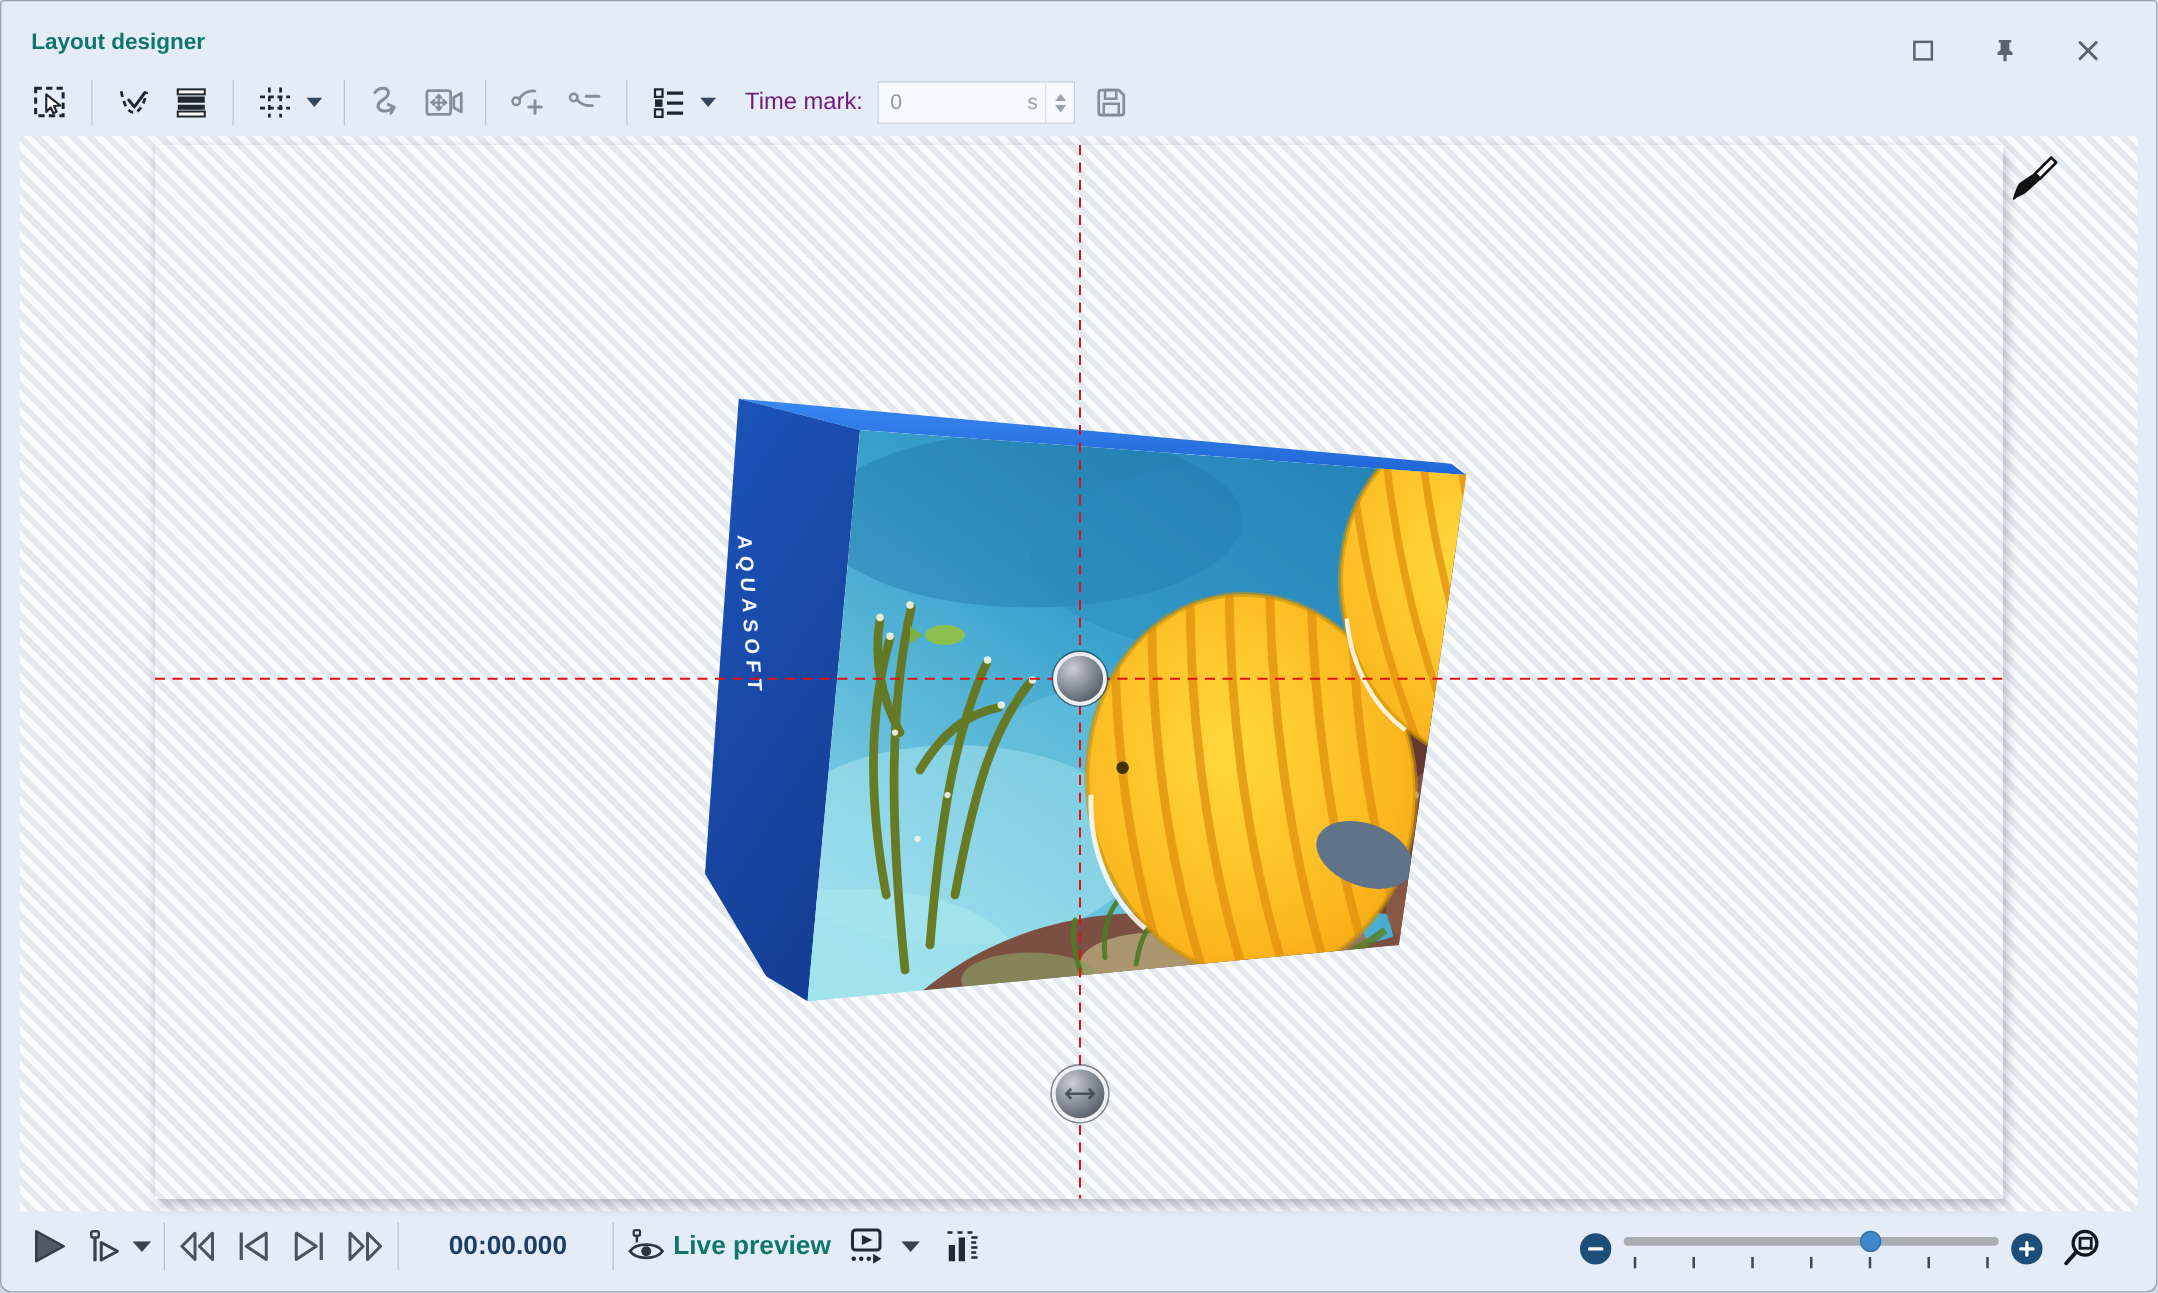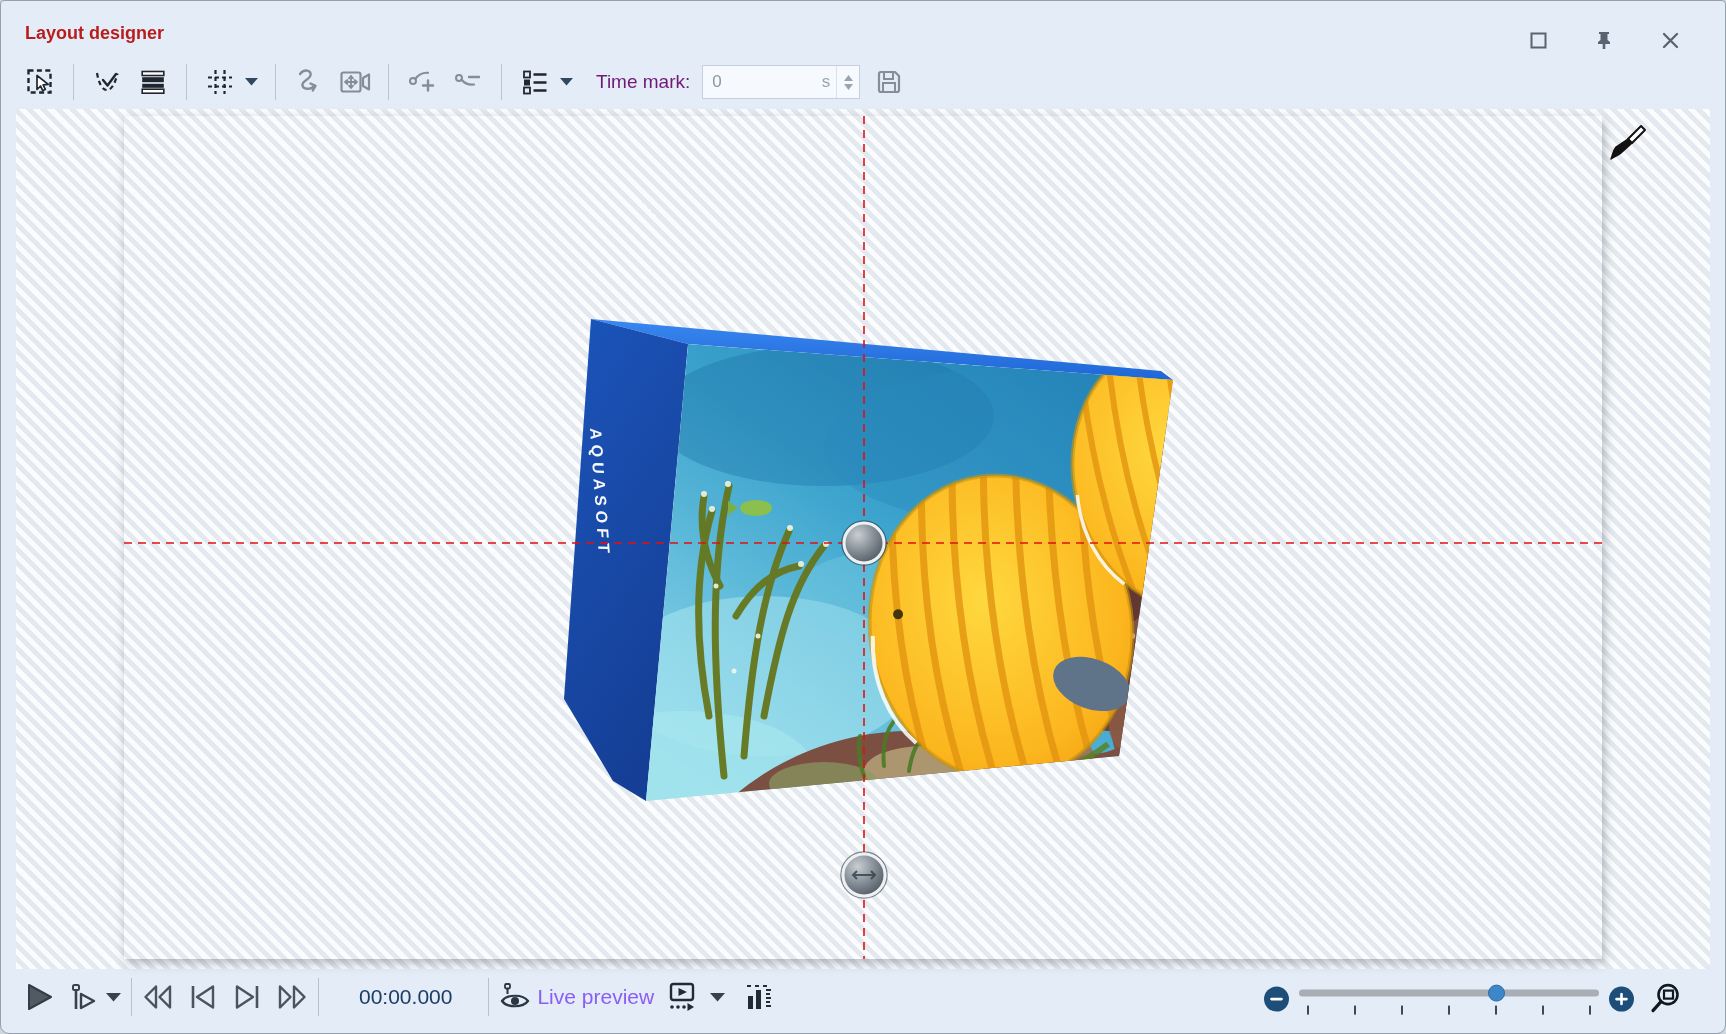--- a/index.html
+++ b/index.html
@@ -1,20 +1,20 @@
 <!DOCTYPE html>
 <html><head>
 <meta charset="utf-8">
 <style>
   html,body{margin:0;padding:0;background:#cfd6de;font-family:"Liberation Sans",sans-serif;}
   .panel{position:relative;width:1724px;height:1032px;background:#e3ecf7;border:1px solid #93a1b0;
          border-radius:4px 4px 9px 9px;overflow:hidden;}
   
   .titlebar{position:absolute;left:0;top:0;width:100%;height:54px;}
-  .title{position:absolute;left:24px;top:22px;font-size:18px;font-weight:bold;color:#b91c1c;}
+  .title{position:absolute;left:24px;top:22px;font-size:18px;font-weight:bold;color:#0f766e;}
   .winctl{position:absolute;right:44px;top:28px;display:flex;gap:44px;align-items:center;}
   .winbtn{width:22px;height:22px;display:flex;align-items:center;justify-content:center;cursor:default;}
   .winbtn svg{display:block}
   
   .toolbar{position:absolute;left:0;top:54px;width:100%;height:54px;display:flex;align-items:center;
            padding-left:22px;gap:12px;box-sizing:border-box;}
   .sep{width:1px;height:36px;background:#b9c5d3;margin:0 4px;flex:0 0 auto;}
   .tbtn{width:34px;height:34px;display:flex;align-items:center;justify-content:center;flex:0 0 auto;border-radius:3px;}
   .tbtn svg{display:block}
   .dd{width:16px;height:34px;display:flex;align-items:center;justify-content:center;margin-left:-6px;flex:0 0 auto;}
@@ -33,25 +33,25 @@
          background:
            radial-gradient(ellipse 620px 420px at 6% 98%, #b2e6d0 0%, rgba(178,230,208,0) 62%),
            radial-gradient(ellipse 560px 380px at 99% 99%, #dfdd95 0%, rgba(223,221,149,0) 60%),
            radial-gradient(ellipse 760px 560px at 92% 58%, #8cc косо763 0%, rgba(140,199,99,0) 0%),
            radial-gradient(ellipse 780px 560px at 92% 56%, #8cc763 0%, rgba(140,199,99,0) 65%),
            radial-gradient(ellipse 900px 640px at 12% 8%, #466f4a 0%, rgba(70,111,74,0) 72%),
            linear-gradient(135deg,#4f7c53 0%,#5b8e58 38%,#68a55f 68%,#76b566 100%);}
   .stage svg.scene{position:absolute;left:0;top:0;}
   .brush-cursor{position:absolute;left:1592px;top:14px;width:40px;height:40px;}
   
-  .transport{position:absolute;left:15px;right:15px;bottom:8px;height:56px;display:flex;align-items:center;}
+  .transport{position:absolute;left:15px;right:15px;bottom:8px;height:56px;display:flex;align-items:center;font-weight:bold;}
   .tpbtn{height:40px;display:flex;align-items:center;justify-content:center;flex:0 0 auto;}
   .tp-sep{width:1px;height:38px;background:#b6c1cf;margin:0 10px;flex:0 0 auto;}
   .time-display{font-size:21px;color:#1c3d66;margin:0 26px 0 30px;white-space:nowrap;}
-  .live-label{font-size:21px;color:#8b5cf6;margin:0 10px 0 6px;white-space:nowrap;}
+  .live-label{font-size:21px;color:#0f766e;margin:0 10px 0 6px;white-space:nowrap;}
   .gap8{width:8px;flex:0 0 auto}.gap14{width:14px;flex:0 0 auto}.gap18{width:18px;flex:0 0 auto}
   .zoomcluster{position:absolute;right:28px;top:50%;transform:translateY(-46%);display:flex;align-items:center;}
   .zc-circle{width:25px;height:25px;border-radius:50%;background:#1c4e79;color:#fff;display:flex;align-items:center;
              justify-content:center;flex:0 0 auto;}
   .slider{position:relative;width:300px;height:30px;margin:0 10px;flex:0 0 auto;}
   .slider .track{position:absolute;left:0;right:0;top:6px;height:7px;border-radius:4px;background:#a9aeb4;}
   .slider .thumb{position:absolute;top:1px;width:17px;height:17px;margin-left:-9px;border-radius:50%;
                  background:#3d87c9;border:1px solid #2d6ca5;box-sizing:border-box;}
   .slider .ticks{position:absolute;left:8px;right:8px;top:22px;display:flex;justify-content:space-between;}
   .slider .ticks .tick{width:2px;height:9px;background:#3a4a58;}

